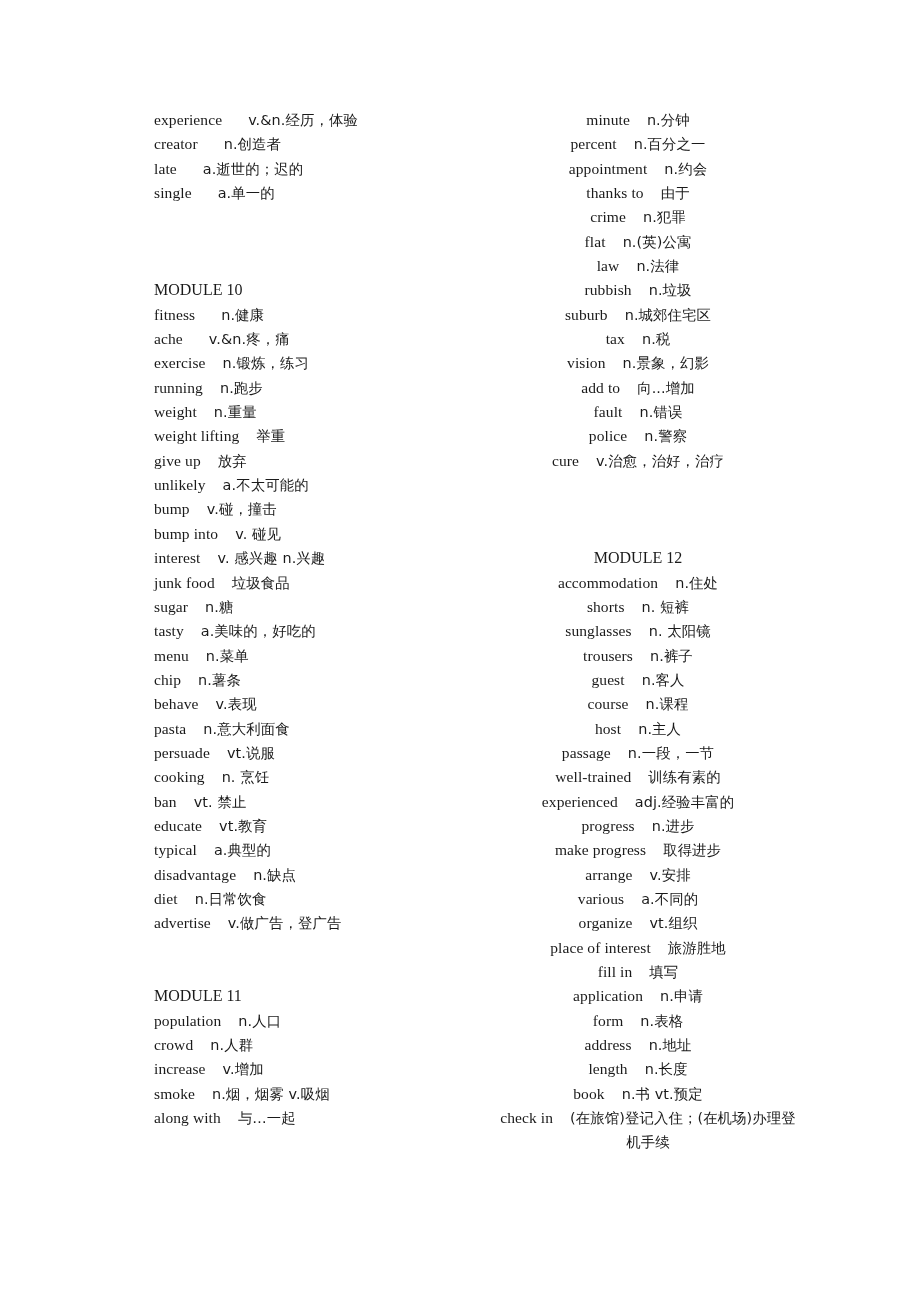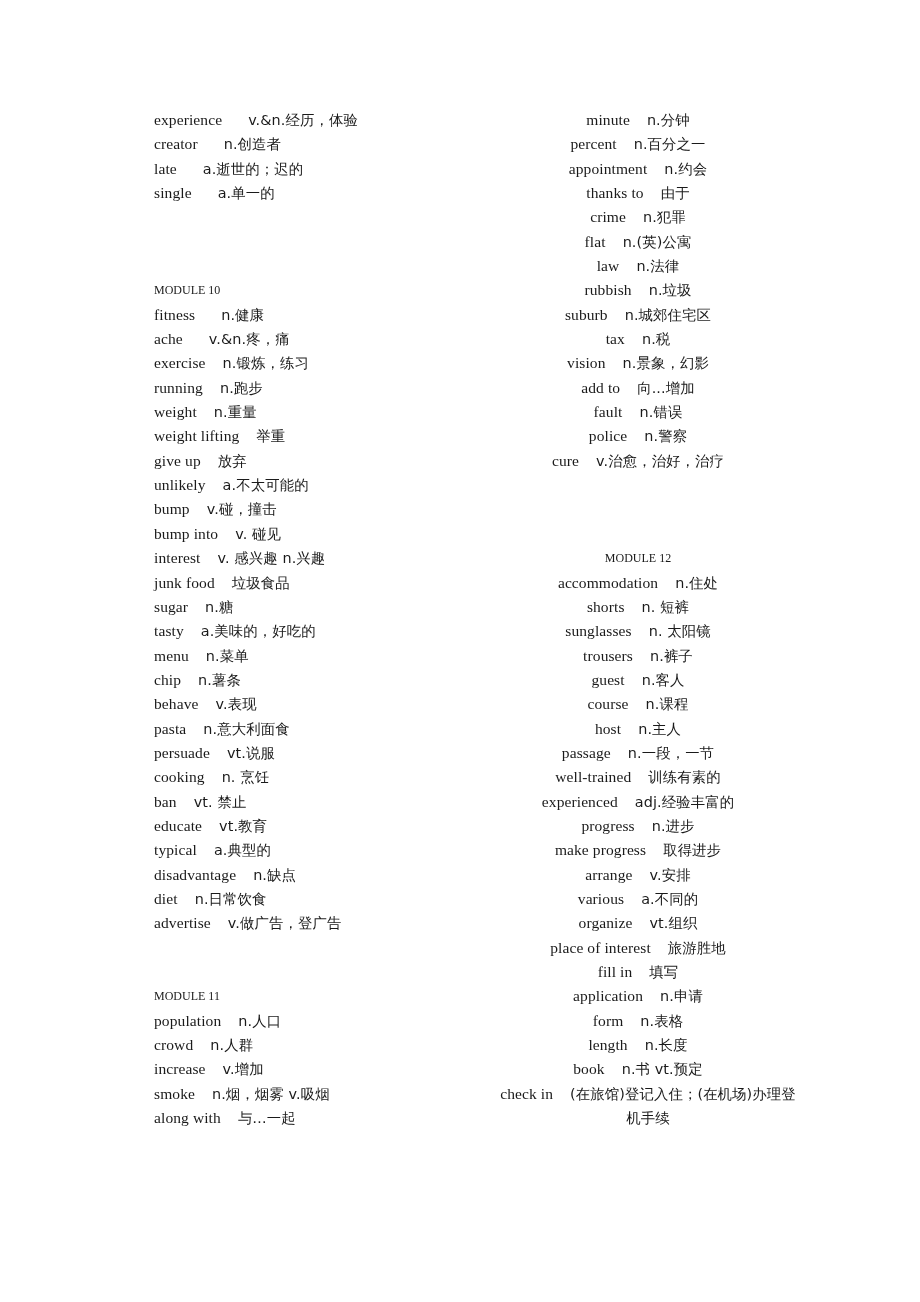--- a/index.html
+++ b/index.html
@@ -44,21 +44,21 @@
     font-family: "Liberation Serif", "DejaVu Serif", serif;
   }
   .entry .gap-m { display: inline-block; width: 17px; }
   .entry .gap-l { display: inline-block; width: 26px; }
   .entry .def {
     font-family: "DejaVu Sans", "Liberation Sans", sans-serif;
     font-size: 14.4px;
   }
   .entry.wrap { white-space: normal; line-height: 24.35px; margin-left: 20px; }
   .module-head {
-    font-size: 12px;
+    font-size: 16px;
     line-height: 24.35px;
     white-space: nowrap;
   }
   .spacer-3 { height: 73px; }
   .spacer-2 { height: 48.7px; }
 </style>
 </head>
 <body>
 
 <div class="page">
@@ -134,18 +134,19 @@
         <div class="entry"><span class="term">experienced</span><span class="gap-m"></span><span class="def">adj.经验丰富的</span></div>
         <div class="entry"><span class="term">progress</span><span class="gap-m"></span><span class="def">n.进步</span></div>
         <div class="entry"><span class="term">make progress</span><span class="gap-m"></span><span class="def">取得进步</span></div>
         <div class="entry"><span class="term">arrange</span><span class="gap-m"></span><span class="def">v.安排</span></div>
         <div class="entry"><span class="term">various</span><span class="gap-m"></span><span class="def">a.不同的</span></div>
         <div class="entry"><span class="term">organize</span><span class="gap-m"></span><span class="def">vt.组织</span></div>
         <div class="entry"><span class="term">place of interest</span><span class="gap-m"></span><span class="def">旅游胜地</span></div>
         <div class="entry"><span class="term">fill in</span><span class="gap-m"></span><span class="def">填写</span></div>
         <div class="entry"><span class="term">application</span><span class="gap-m"></span><span class="def">n.申请</span></div>
         <div class="entry"><span class="term">form</span><span class="gap-m"></span><span class="def">n.表格</span></div>
+        <div class="entry"><span class="term">address</span><span class="gap-m"></span><span class="def">n.地址</span></div>
         <div class="entry"><span class="term">length</span><span class="gap-m"></span><span class="def">n.长度</span></div>
         <div class="entry"><span class="term">book</span><span class="gap-m"></span><span class="def">n.书 vt.预定</span></div>
         <div class="entry wrap"><span class="term">check in</span><span class="gap-m"></span><span class="def">(在旅馆)登记入住；(在机场)办理登机手续</span></div>
       </div>
   </div>
 </div>
 
 </body></html>

